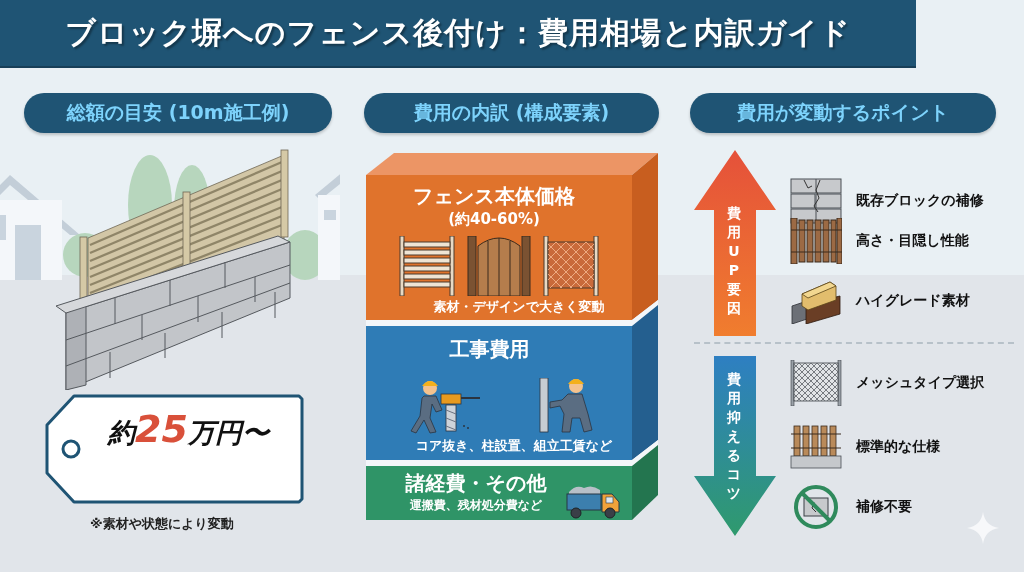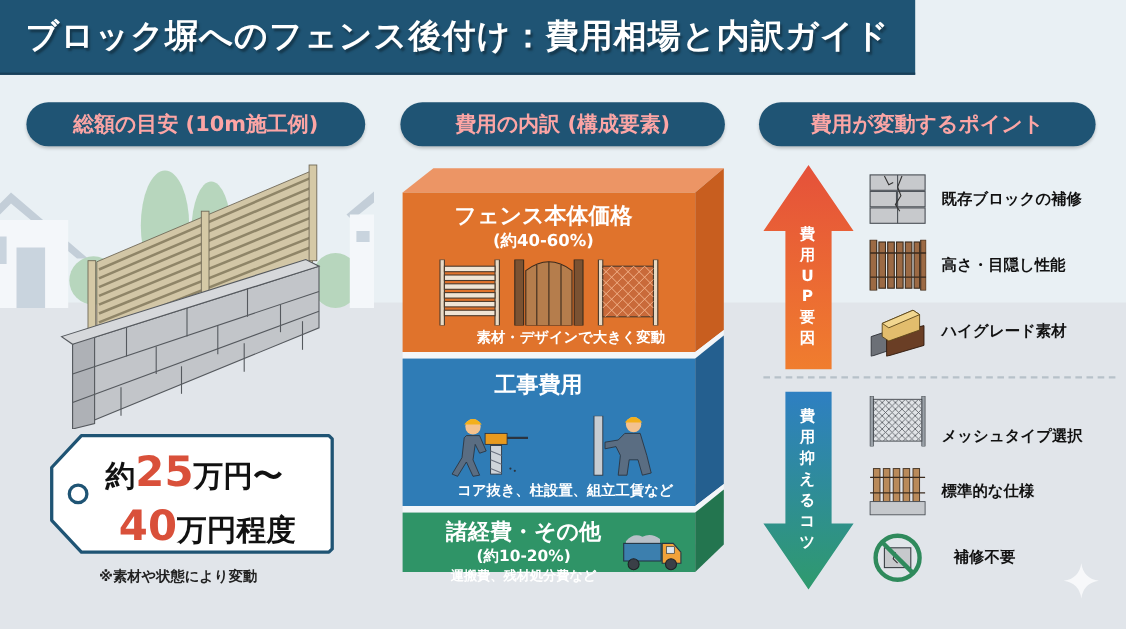--- a/index.html
+++ b/index.html
@@ -3,45 +3,45 @@
 <meta charset="utf-8">
 <style>
   * { box-sizing: border-box; margin: 0; padding: 0; }
   html, body { width: 1024px; height: 572px; overflow: hidden; }
   body {
     font-family: "DejaVu Sans", "Liberation Sans", sans-serif;
     background: #e9f0f4;
     position: relative;
   }
   .title-bar {
-    position: absolute; left: 0; top: 0; width: 832px; height: 68px;
+    position: absolute; left: 0; top: 0; width: 916px; height: 68px;
     background: #1f5474;
     border-bottom: 2px solid #183f58;
     display: flex; align-items: center; justify-content: center;
   }
   .title-bar h1 {
     color: #ffffff; font-size: 30px; font-weight: bold; letter-spacing: 1px;
     text-shadow: 2px 2px 2px rgba(0,0,0,0.35);
   }
   .ground {
     position: absolute; left: 0; top: 275px; width: 1024px; height: 297px;
     background: #e1e5ea;
   }
   .pill {
     position: absolute; height: 40px; border-radius: 20px;
-    background: #1f5474; color: #fca5a5; font-weight: bold; font-size: 19px;
+    background: #1f5474; color: #7dd3fc; font-weight: bold; font-size: 19px;
     display: flex; align-items: center; justify-content: center;
     box-shadow: 0 2px 3px rgba(0,0,0,0.2);
   }
   
   .scene { position: absolute; left: 0; top: 140px; width: 340px; height: 250px; }
   .tag-wrap { position: absolute; left: 44px; top: 393px; width: 262px; height: 112px; }
   .tag-text {
-    position: absolute; left: 52px; top: 14px; width: 200px; color: #111;
-    font-weight: bold; line-height: 44px;
+    position: absolute; left: 64px; top: 14px; width: 200px; color: #111;
+    font-weight: bold; line-height: 44px; font-style: italic;
   }
   .tag-line { font-size: 27px; white-space: nowrap; }
   .tag-line .num { color: #d9503a; font-size: 38px; }
   .note {
     position: absolute; left: 90px; top: 515px; font-size: 13px; font-weight: bold; color: #222;
   }
   
   .block { position: absolute; color: #fff; text-align: center; }
   .blk-title { font-weight: bold; font-size: 20px; }
   .blk-pct { font-weight: bold; font-size: 15px; }
@@ -130,23 +130,20 @@
 </svg>
 
 <div class="tag-wrap">
   <svg width="262" height="112" viewBox="0 0 262 112" style="position:absolute;left:0;top:0;">
     <polygon points="30,3 255,3 258,6 258,106 255,109 30,109 3,80 3,32" fill="#ffffff" stroke="#1f5474" stroke-width="3" stroke-linejoin="round"></polygon>
     <circle cx="27" cy="56" r="8" fill="none" stroke="#1f5474" stroke-width="3"></circle>
   </svg>
   <div class="tag-text">
     <div class="tag-line">
       <span>約</span><span class="num">25</span><span>万円〜</span>
-    </div>
-    <div class="tag-line" style="padding-left:12px;">
-      <span class="num">40</span><span>万円程度</span>
     </div>
   </div>
 </div>
 <div class="note">※素材や状態により変動</div>
 
 <div class="pill" style="left:364px; top:93px; width:295px;">費用の内訳 (構成要素)</div>
 
 <svg style="position:absolute; left:362px; top:150px;" width="300" height="370" viewBox="0 0 300 370">
 
   <polygon points="4,25 32,3 296,3 270,25" fill="#ec9565"></polygon>
@@ -234,21 +231,20 @@
   <rect x="132" y="0" width="8" height="54" fill="#c6ccd2" stroke="#2b3440" stroke-width="0.8"></rect>
 
   <circle cx="168" cy="8" r="7" fill="#f4c28e"></circle>
   <path d="M160,6 Q168,-4 176,6 Z" fill="#f3b01c"></path>
   <path d="M160,16 L174,16 L180,36 L184,52 L176,54 L172,40 L164,40 L162,54 L154,54 L156,36 L152,28 L142,30 L142,24 L154,22 Z" fill="#5a6d82" stroke="#2b3440" stroke-width="0.8"></path>
 </svg>
 <div class="block blk-desc" style="left:366px; top:437px; width:296px;">コア抜き、柱設置、組立工賃など</div>
 
 <div class="block" style="left:366px; top:470px; width:220px;">
   <div class="blk-title">諸経費・その他</div>
-  <div class="blk-pct" style="font-size:14px;">(約10-20%)</div>
   <div class="blk-desc" style="font-size:12px;">運搬費、残材処分費など</div>
 </div>
 <svg style="position:absolute; left:566px; top:484px;" width="56" height="36" viewBox="0 0 56 36">
   <path d="M3,8 Q10,0 18,4 Q26,0 34,6 L34,10 L3,10 Z" fill="#b8c0c8"></path>
   <rect x="1" y="10" width="34" height="16" fill="#3c7fae" stroke="#263645" stroke-width="1"></rect>
   <path d="M36,10 L46,10 L53,18 L53,28 L36,28 Z" fill="#f0a23a" stroke="#263645" stroke-width="1"></path>
   <rect x="40" y="13" width="7" height="6" fill="#dde6ee" stroke="#263645" stroke-width="0.6"></rect>
   <circle cx="10" cy="29" r="5" fill="#3a3f47" stroke="#1e2226" stroke-width="1"></circle>
   <circle cx="44" cy="29" r="5" fill="#3a3f47" stroke="#1e2226" stroke-width="1"></circle>
 </svg>
@@ -287,21 +283,21 @@
 <div class="vtext" style="left:724px; top:370px;">
   <div>費</div>
   <div>用</div>
   <div>抑</div>
   <div>え</div>
   <div>る</div>
   <div>コ</div>
   <div>ツ</div>
 </div>
 
-<div class="factor" style="top:158px;">
+<div class="factor" style="top:178px;">
   <svg class="ico" viewBox="0 0 52 46">
     <g stroke="#4a4f55" stroke-width="1" fill="#c7c9cc">
       <rect x="1" y="1" width="50" height="14"></rect>
         <rect x="1" y="16" width="24" height="14"></rect>
         <rect x="26" y="16" width="25" height="14"></rect>
         <rect x="1" y="31" width="50" height="14"></rect>
       <line x1="26" y1="1" x2="26" y2="15"></line>
         <line x1="26" y1="31" x2="26" y2="45"></line>
     </g>
     <path d="M14,2 L18,10 L22,8 M30,2 L26,12 L29,20 L24,28 L28,34" stroke="#333" stroke-width="1" fill="none"></path>
@@ -327,21 +323,21 @@
 <div class="factor" style="top:278px;">
   <svg class="ico" viewBox="0 0 52 46">
     <polygon points="2,28 20,22 20,40 2,46" fill="#6c7077" stroke="#2d3035" stroke-width="0.8"></polygon>
     <polygon points="16,26 50,18 50,36 16,46" fill="#6a3e25" stroke="#2d1a0f" stroke-width="0.8"></polygon>
     <polygon points="12,16 40,4 46,8 46,22 18,32 12,28" fill="#e2bd6d" stroke="#5a4418" stroke-width="0.8"></polygon>
     <polygon points="12,16 40,4 46,8 18,20" fill="#f2d790" stroke="#5a4418" stroke-width="0.8"></polygon>
   </svg>
   <span class="lbl">ハイグレード素材</span>
 </div>
 
-<div class="factor" style="top:360px;align-items:flex-end;">
+<div class="factor" style="top:360px;">
   <svg class="ico" viewBox="0 0 52 46">
     <defs>
       <pattern id="mesh" width="6" height="6" patternUnits="userSpaceOnUse">
         <path d="M0,0 L6,6 M6,0 L0,6" stroke="#5b6066" stroke-width="0.8"></path>
       </pattern>
     </defs>
     <rect x="1" y="0" width="3" height="46" fill="#9aa1a8" stroke="#3a3f45" stroke-width="0.6"></rect>
     <rect x="48" y="0" width="3" height="46" fill="#9aa1a8" stroke="#3a3f45" stroke-width="0.6"></rect>
     <rect x="4" y="3" width="44" height="38" fill="#e1e4e7" stroke="#3a3f45" stroke-width="0.8"></rect>
     <rect x="4" y="3" width="44" height="38" fill="url(#mesh)"></rect>
@@ -356,21 +352,21 @@
         <rect x="22" y="2" width="6" height="30"></rect>
         <rect x="31" y="2" width="6" height="30"></rect>
         <rect x="40" y="2" width="6" height="30"></rect>
     </g>
     <line x1="1" y1="10" x2="51" y2="10" stroke="#3a2a1c" stroke-width="1.2"></line>
     <line x1="1" y1="24" x2="51" y2="24" stroke="#3a2a1c" stroke-width="1.2"></line>
     <rect x="1" y="32" width="50" height="12" fill="#c5c8cc" stroke="#4a4f55" stroke-width="0.8"></rect>
   </svg>
   <span class="lbl">標準的な仕様</span>
 </div>
-<div class="factor" style="top:484px;gap:11px;">
+<div class="factor" style="top:484px;">
   <svg class="ico" viewBox="0 0 52 46">
     <rect x="14" y="14" width="24" height="18" fill="#c7c9cc" stroke="#3a3f45" stroke-width="1"></rect>
     <path d="M24,18 L22,24 L26,28" stroke="#333" stroke-width="1" fill="none"></path>
     <circle cx="26" cy="23" r="20" fill="none" stroke="#2f8a5c" stroke-width="4"></circle>
     <line x1="12" y1="9" x2="40" y2="37" stroke="#2f8a5c" stroke-width="4"></line>
   </svg>
   <span class="lbl">補修不要</span>
 </div>
 
 <svg class="sparkle" width="36" height="36" viewBox="0 0 36 36">

